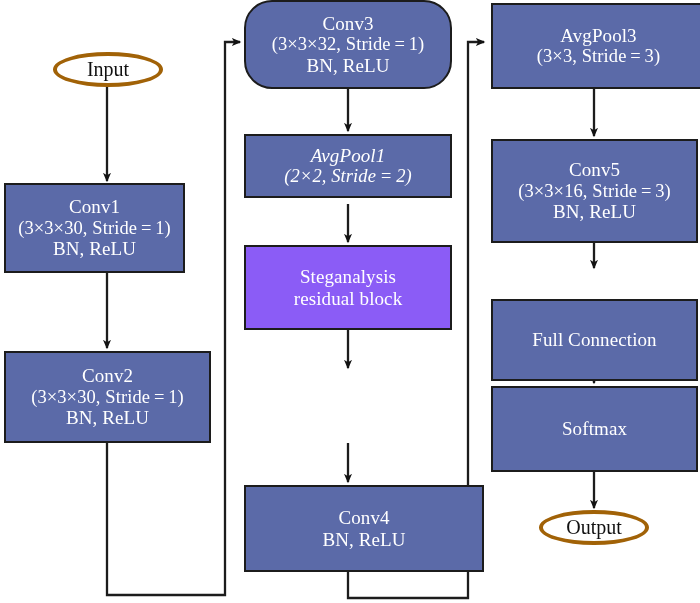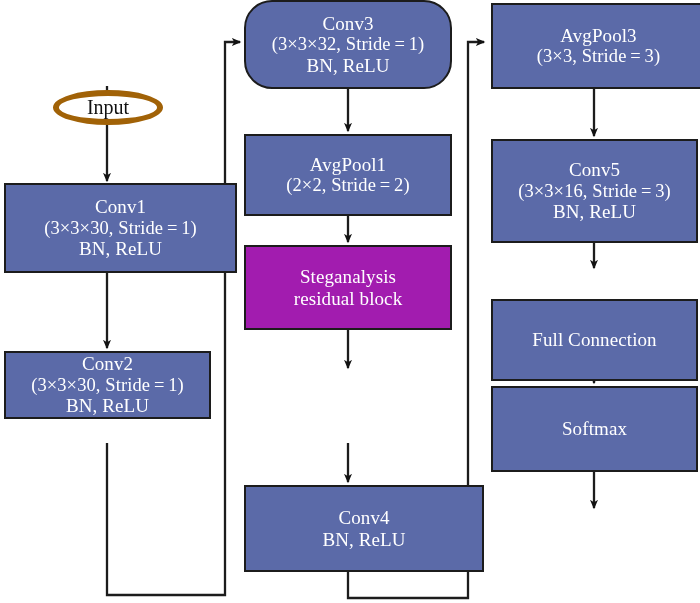--- a/index.html
+++ b/index.html
@@ -32,36 +32,35 @@
     align-items: center;
     justify-content: center;
     color: #ffffff;
     text-align: center;
     line-height: 1.12;
     font-size: 19px;
     letter-spacing: 0.1px;
     z-index: 2;
   }
   .node.blue { background: #5b6aa8; }
-  .node.brown { background: #a21caf; }
+  .node.brown { background: #8b5cf6; }
   .node .ln { display: block; white-space: nowrap; }
   .node .ln.sub { font-size: 18.5px; }
   .terminal {
     position: absolute;
     box-sizing: border-box;
-    border: 6px solid #a16207;
+    border: 4px solid #a16207;
     border-radius: 50%;
     background: #ffffff;
     color: #111111;
     display: flex;
     align-items: center;
     justify-content: center;
     font-size: 20px;
     z-index: 3;
-    margin-top: 38px;
   }
 </style>
 </head>
 <body>
 
 <div id="canvas">
 
   <svg class="wires" viewBox="0 0 700 603" xmlns="http://www.w3.org/2000/svg">
     <defs>
       <marker id="arrow" markerWidth="11" markerHeight="11" refX="8.2" refY="4" orient="auto" markerUnits="userSpaceOnUse">
@@ -93,40 +92,43 @@
       <path d="M594,353 L594,383" marker-end="url(#arrow)"></path>
 
       <path d="M594,472 L594,508" marker-end="url(#arrow)"></path>
     </g>
   </svg>
 
   <div class="terminal" style="left:53px; top:52px; width:110px; height:35px;">
     <span>Input</span>
   </div>
 
+  <div class="terminal" style="left:539px; top:510px; width:110px; height:35px;">
+    <span>Output</span>
+  </div>
 
-  <div class="node blue" style="left:4px; top:183px; width:233px; height:90px;">
+  <div class="node blue" style="left:4px; top:183px; width:181px; height:90px;">
     <span class="ln">Conv1</span>
     <span class="ln sub">(3×3×30, Stride = 1)</span>
     <span class="ln">BN, ReLU</span>
   </div>
 
-  <div class="node blue" style="left:4px; top:351px; width:207px; height:68px;">
+  <div class="node blue" style="left:4px; top:351px; width:207px; height:92px;">
     <span class="ln">Conv2</span>
     <span class="ln sub">(3×3×30, Stride = 1)</span>
     <span class="ln">BN, ReLU</span>
   </div>
 
   <div class="node blue" style="left:244px; top:0px; width:208px; height:89px;border-radius:28px;">
     <span class="ln">Conv3</span>
     <span class="ln sub">(3×3×32, Stride = 1)</span>
     <span class="ln">BN, ReLU</span>
   </div>
 
-  <div class="node blue" style="left:244px; top:134px; width:208px; height:82px;">
+  <div class="node blue" style="left:244px; top:134px; width:208px; height:64px;font-style:italic;">
     <span class="ln">AvgPool1</span>
     <span class="ln sub">(2×2, Stride = 2)</span>
   </div>
 
   <div class="node brown" style="left:244px; top:245px; width:208px; height:85px;">
     <span class="ln">Steganalysis</span>
     <span class="ln">residual block</span>
   </div>
 
 

